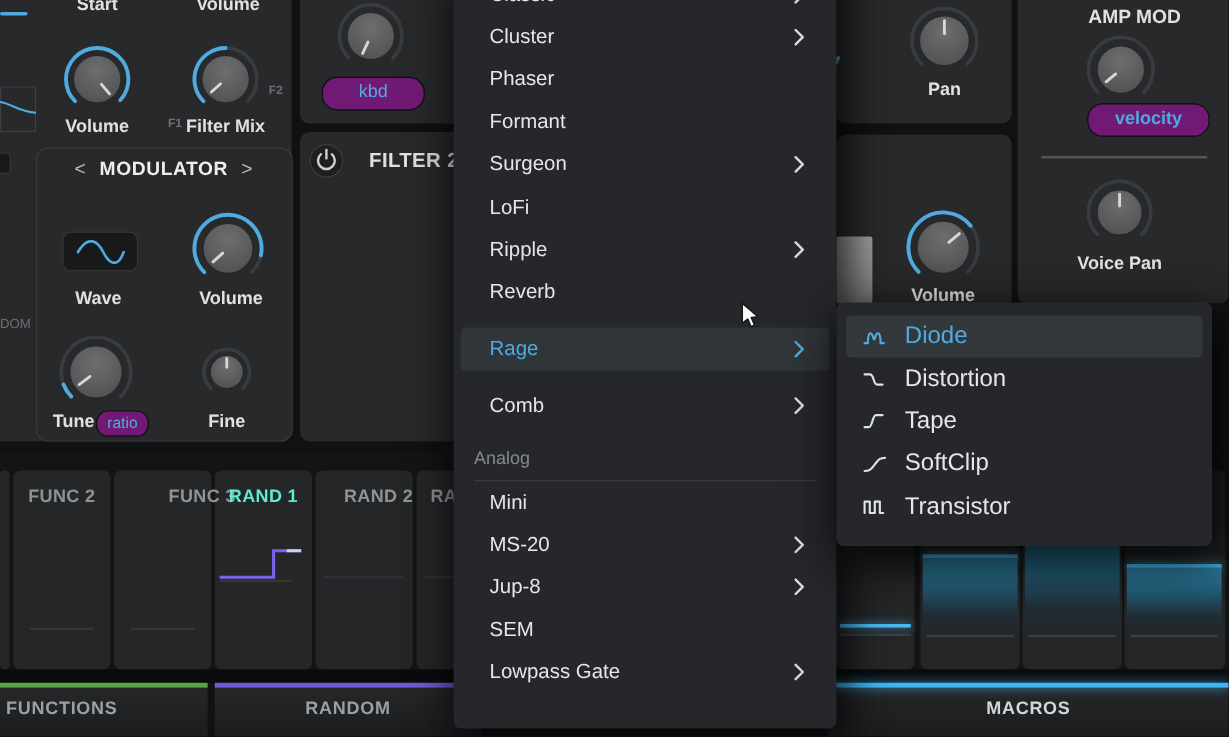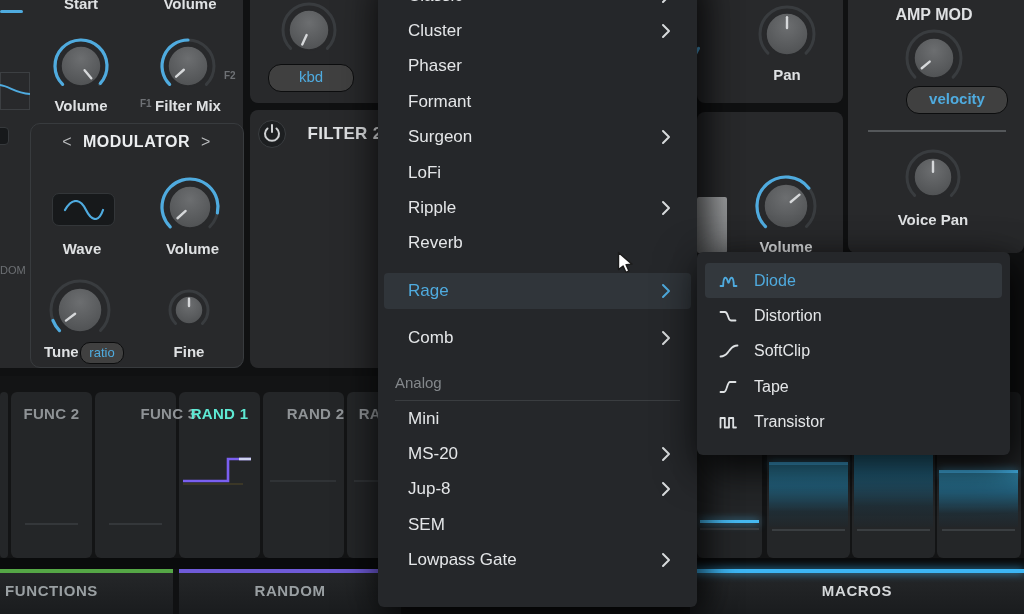--- a/index.html
+++ b/index.html
@@ -4,21 +4,21 @@
 <style>
   html,body{margin:0;padding:0;background:#000;}
   #stage{position:relative;width:1024px;height:614px;overflow:hidden;background:#101112;
          font-family:"Liberation Sans",sans-serif;}
   .abs{position:absolute;}
   .panel{position:absolute;background:#28292b;border-radius:8px;z-index:1;}
   .dark{position:absolute;background:#131415;z-index:1;}
   .card{position:absolute;background:#242628;border-radius:6px;z-index:2;}
   .lbl{position:absolute;color:#dfe1e3;font-size:15px;font-weight:bold;text-align:center;z-index:3;line-height:18px;}
   .tiny{position:absolute;color:#6e7175;font-size:10px;font-weight:bold;z-index:3;}
-  .pill{position:absolute;background:#404040;color:#4fabdf;font-size:15px;text-align:center;
+  .pill{position:absolute;background:#701a75;color:#4fabdf;font-size:15px;text-align:center;
         border-radius:13px;z-index:3;border:1px solid #0c0d0e;}
   .knob{position:absolute;z-index:3;}
   .tablbl{position:absolute;top:405px;width:81px;text-align:center;font-size:15px;font-weight:bold;
           color:#8f9396;letter-spacing:.3px;z-index:2;}
   .fline{position:absolute;height:2px;background:#34373a;z-index:2;}
   .mline{position:absolute;height:3.5px;background:#46b9f0;box-shadow:0 0 8px rgba(70,185,240,.8);z-index:2;}
   .mfill{position:absolute;background:linear-gradient(180deg,#2f82a4 0%,#23607c 35%,rgba(25,60,78,.35) 75%,rgba(20,40,52,.12) 100%);z-index:2;}
   .mrefl{position:absolute;height:2px;background:#3a3e41;z-index:2;}
   .bars{position:absolute;top:569px;height:45px;background:linear-gradient(#26282a,#1a1c1e);z-index:2;}
   .barline{position:absolute;left:0;right:0;top:0;height:3.5px;}
@@ -28,21 +28,21 @@
         box-shadow:0 12px 40px rgba(0,0,0,.65),10px 6px 30px rgba(0,0,0,.45);}
   .mrow{height:35.4px;display:flex;align-items:center;padding:0 26px 0 30px;font-size:17px;color:#e4e6e8;box-sizing:border-box;}
   .mrow .chev{margin-left:auto;color:#d7dadc;display:flex;}
   .mrow.hl{background:#30353a;border-radius:4px;margin:12px 6px;padding:0 20px 0 24px;color:#4fabdf;}
   .mrow.hl .chev{color:#4fabdf;}
   .msec{padding:18px 17px 0;font-size:15px;color:#84888c;}
   .mdiv{height:1px;background:#3a3d40;margin:9px 17px 0;}
   #submenu{position:absolute;left:697px;top:252px;width:313px;height:203px;background:#25272a;border-radius:6px;
            box-sizing:border-box;padding-top:11px;z-index:6;
            box-shadow:0 12px 40px rgba(0,0,0,.65),14px 10px 34px rgba(0,0,0,.5);}
-  .srow{height:35.4px;display:flex;align-items:center;gap:13px;padding:0 16px 0 22px;font-size:16px;color:#e4e6e8;box-sizing:border-box;}
+  .srow{height:35.4px;display:flex;align-items:center;gap:13px;padding:0 16px 0 22px;font-size:20px;color:#e4e6e8;box-sizing:border-box;}
   .srow .wicon{width:22px;display:flex;color:#dfe2e4;}
   .srow.hl{background:#33383d;border-radius:4px;margin:0 8px;padding:0 8px 0 14px;color:#4fabdf;}
   .srow.hl .wicon{color:#4fabdf;}
   #cursor{position:absolute;left:617px;top:251px;z-index:9;}
   .modhdr{position:absolute;left:30px;top:133px;width:213px;display:flex;justify-content:center;gap:11px;
           z-index:3;color:#eceef0;font-size:16px;font-weight:bold;letter-spacing:.5px;}
   .modhdr .arr{color:#b9bbbd;font-weight:normal;}
 </style>
 </head>
 <body>
@@ -193,21 +193,21 @@
             <stop offset="100%" stop-color="#4c4e50"></stop>
           </radialGradient>
         </defs>
         <path d="M12.49 53.51 A29 29 0 1 1 53.51 53.51" stroke="#393c3f" stroke-width="3" fill="none" stroke-linecap="round"></path>
         <path d="M12.49 53.51 A29 29 0 1 1 55.85 15.15" stroke="#4fabdf" stroke-width="3.2" fill="none" stroke-linecap="round"></path>
         <circle cx="33" cy="33" r="22" fill="url(#kg7)" stroke="#28292b" stroke-width="1.5"></circle>
         <line x1="37.72" y1="29.04" x2="46.48" y2="21.69" stroke="#d6d8da" stroke-width="2.4" stroke-linecap="round"></line>
       </svg></div>
   <div class="lbl" style="left:746px;top:238px;width:80px;">Volume</div>
 
-  <div class="lbl" style="left:884px;top:6px;width:100px;font-size:16px;">AMP MOD</div>
+  <div class="lbl" style="left:884px;top:6px;width:100px;font-size:16px;text-align:right;">AMP MOD</div>
   <div class="knob" style="left:903px;top:27px;"><svg width="62" height="62" viewBox="0 0 62 62">
         <defs>
           <radialGradient id="kg8" cx="50%" cy="32%" r="78%">
             <stop offset="0%" stop-color="#6c6e70"></stop>
             <stop offset="100%" stop-color="#4c4e50"></stop>
           </radialGradient>
         </defs>
         <path d="M11.91 50.09 A27 27 0 1 1 50.09 50.09" stroke="#393c3f" stroke-width="3" fill="none" stroke-linecap="round"></path>
         <circle cx="31" cy="31" r="20" fill="url(#kg8)" stroke="#28292b" stroke-width="1.5"></circle>
         <line x1="26.71" y1="34.60" x2="18.74" y2="41.28" stroke="#d6d8da" stroke-width="2.4" stroke-linecap="round"></line>
@@ -387,36 +387,36 @@
       <span class="wicon">
           <svg width="22" height="16" viewBox="0 0 22 16">
             <path d="M1.5 4 H6 C9.5 4 8.5 12.5 12 12.5 H16.5" fill="none" stroke="currentColor" stroke-width="1.8" stroke-linecap="round"></path>
           </svg>
         </span>
       <span>Distortion</span>
     </div>
     <div class="srow">
       <span class="wicon">
           <svg width="22" height="16" viewBox="0 0 22 16">
+            <path d="M1.5 13 H5 C8 13 8 3 11 3 H16.5" fill="none" stroke="currentColor" stroke-width="1.8" stroke-linecap="round"></path>
+          </svg>
+        </span>
+      <span>Tape</span>
+    </div>
+    <div class="srow">
+      <span class="wicon">
+          <svg width="22" height="16" viewBox="0 0 22 16">
             <path d="M1.5 13.5 C6.5 13.5 7.5 11 10 8 C12.5 5 13.5 2.5 18.5 2.5" fill="none" stroke="currentColor" stroke-width="1.8" stroke-linecap="round"></path>
           </svg>
         </span>
       <span>SoftClip</span>
     </div>
     <div class="srow">
       <span class="wicon">
           <svg width="22" height="16" viewBox="0 0 22 16">
-            <path d="M1.5 13 H5 C8 13 8 3 11 3 H16.5" fill="none" stroke="currentColor" stroke-width="1.8" stroke-linecap="round"></path>
-          </svg>
-        </span>
-      <span>Tape</span>
-    </div>
-    <div class="srow">
-      <span class="wicon">
-          <svg width="22" height="16" viewBox="0 0 22 16">
             <path d="M1.5 13.5 V4 H5.8 V13.5 H10 V4 H14.2 V13.5 H17" fill="none" stroke="currentColor" stroke-width="1.8" stroke-linecap="round" stroke-linejoin="round"></path>
           </svg>
         </span>
       <span>Transistor</span>
     </div>
   </div>
 
   <div id="cursor">
     <svg width="17" height="23" viewBox="0 0 17 23">
       <path d="M1.5 1.5 L1.5 18.6 L6.1 15 L8.9 21.3 L11.9 19.9 L9.1 13.7 L14.9 13.1 Z" fill="#ffffff" stroke="#1b1b1b" stroke-width="1.4" stroke-linejoin="round"></path>

